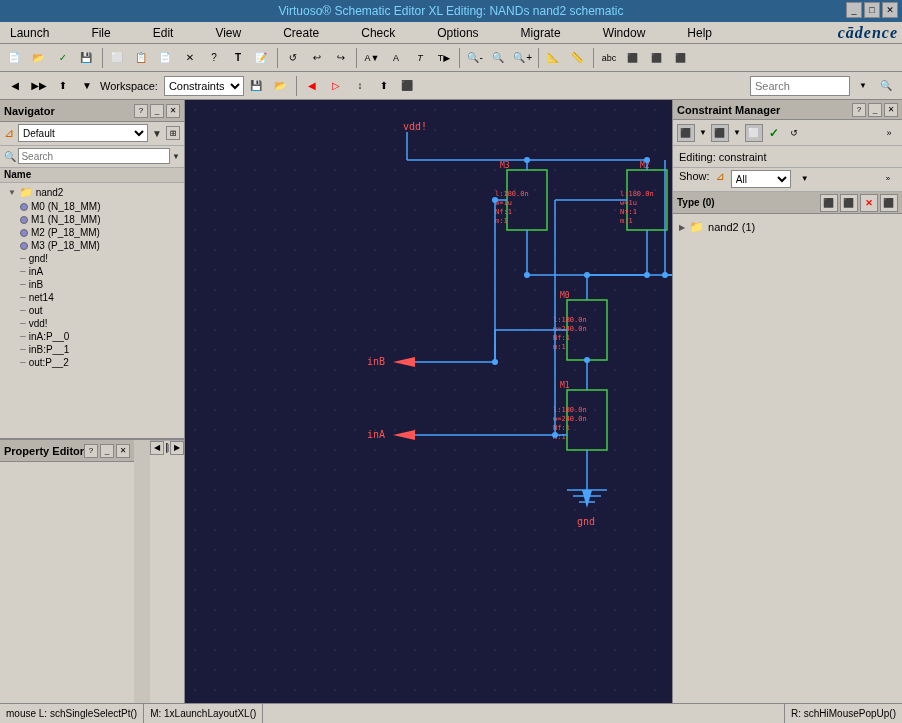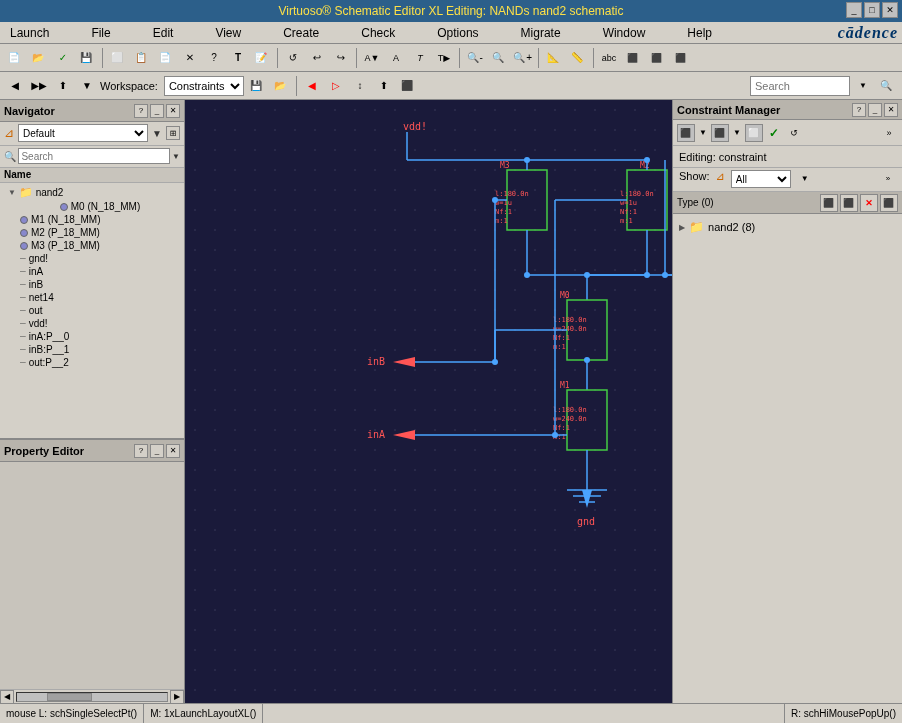--- a/index.html
+++ b/index.html
@@ -201,21 +201,21 @@
     
     .filter-icon { color: #cc6600; font-size: 12px; }
 
     
     .dd-arrow { font-size: 8px; color: #333; }
   </style>
 </head>
 <body>
 
 <div style="position:relative; height:22px; background:#2c5f8a; display:flex; align-items:center; justify-content:center;">
-  <span style="color:#fde047; font-size:12px; font-weight:normal;">Virtuoso® Schematic Editor XL Editing: NANDs nand2 schematic</span>
+  <span style="color:#7dd3fc; font-size:12px; font-weight:normal;">Virtuoso® Schematic Editor XL Editing: NANDs nand2 schematic</span>
   <div style="position:absolute; right:4px; top:2px; display:flex; gap:2px;">
     <div class="title-btn">_</div>
     <div class="title-btn">□</div>
     <div class="title-btn">✕</div>
   </div>
 </div>
 
 <div id="menubar">
   <span class="menu-item">Launch</span>
   <span class="menu-item">File</span>
@@ -317,21 +317,21 @@
       </div>
       <div class="nav-col-header">Name</div>
       <div class="nav-tree">
 
         <div class="nav-item">
           <span class="expand-arrow">▼</span>
           <span class="nav-folder">📁</span>
           <span>nand2</span>
         </div>
 
-        <div class="nav-item" style="padding-left:20px;justify-content:center;">
+        <div class="nav-item" style="padding-left:20px;">
           <span class="nav-circle n" style="background:#8888cc; border-color:#666;"></span>
           <span>M0 (N_18_MM)</span>
         </div>
 
         <div class="nav-item" style="padding-left:20px;text-align:right;">
           <span class="nav-circle n" style="background:#8888cc; border-color:#666;"></span>
           <span>M1 (N_18_MM)</span>
         </div>
 
         <div class="nav-item" style="padding-left:20px;">
@@ -384,21 +384,21 @@
           <span>inB:P__1</span>
         </div>
 
         <div class="nav-item" style="padding-left:20px;">
           <span style="font-size:8px; color:#555;">─</span>
           <span>out:P__2</span>
         </div>
       </div>
     </div>
 
-    <div style="background:#d4d0c8; flex:1; display:flex; flex-direction:column;">
+    <div style="background:#d4d0c8; flex:1; display:flex; flex-direction:row;">
       <div class="panel-header">
         <span class="panel-title">Property Editor</span>
         <div class="panel-btns">
           <div class="panel-btn">?</div>
           <div class="panel-btn">_</div>
           <div class="panel-btn">✕</div>
         </div>
       </div>
       <div style="flex:1; background:#c8c4bc;"></div>
 
@@ -550,34 +550,34 @@
       <span>Show:</span>
       <div style="color:#cc6600; font-size:11px;">⊿</div>
       <select style="height:18px; font-size:10px; background:white; border:1px solid #888; width:60px;">
         <option>All</option>
       </select>
       <div class="toolbar-btn" style="width:16px;height:16px; font-size:8px;">▼</div>
       <div class="toolbar-btn" style="width:16px;height:16px; font-size:8px; margin-left:auto;">»</div>
     </div>
 
     <div style="display:flex; background:#b8b4ac; border-bottom:1px solid #888; height:22px; align-items:center; padding:0 4px; gap:2px;">
-      <span style="font-size:10px; font-weight:normal;">Type (0)</span>
+      <span style="font-size:10px; font-weight:bold;">Type (0)</span>
       <div style="margin-left:auto; display:flex; gap:2px;">
         <div class="cm-action-btn" style="width:18px;height:18px;">⬛</div>
         <div class="cm-action-btn" style="width:18px;height:18px;">⬛</div>
         <div class="cm-action-btn" style="width:18px;height:18px; color:red; font-weight:bold;">✕</div>
         <div class="cm-action-btn" style="width:18px;height:18px;">⬛</div>
       </div>
     </div>
 
     <div style="padding:4px 0; font-size:11px; flex:1;">
       <div class="cm-tree-item">
         <span class="expand-arrow">▶</span>
         <span class="cm-folder-icon">📁</span>
-        <span>nand2 (8)</span>
+        <span>nand2 (1)</span>
       </div>
     </div>
 
   </div>
 
 </div>
 
 <div style="height:20px; background:#d4d0c8; border-top:1px solid #888; display:flex; align-items:center; font-size:10px;">
   <div class="bottom-section">mouse L: schSingleSelectPt()</div>
   <div class="bottom-section">M: 1xLaunchLayoutXL()</div>

